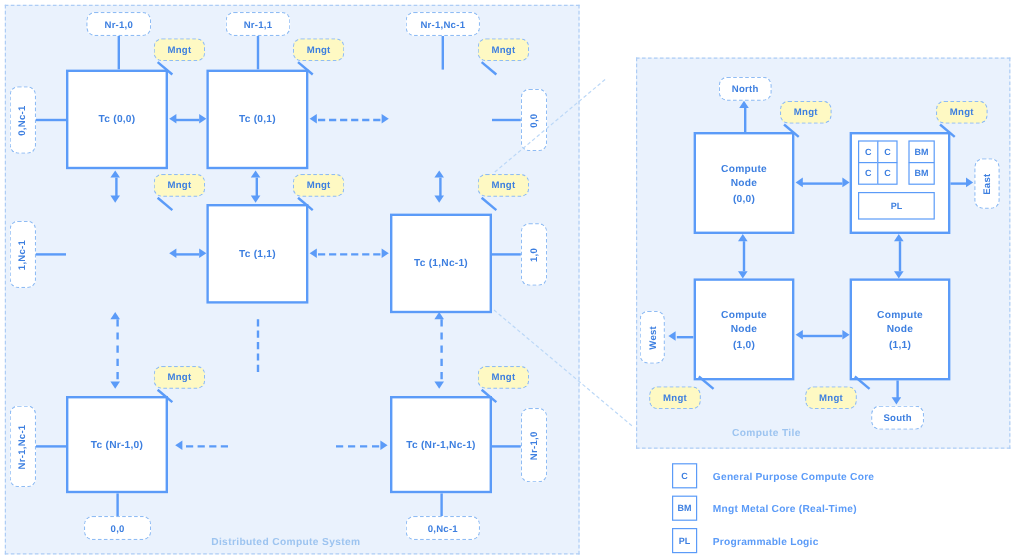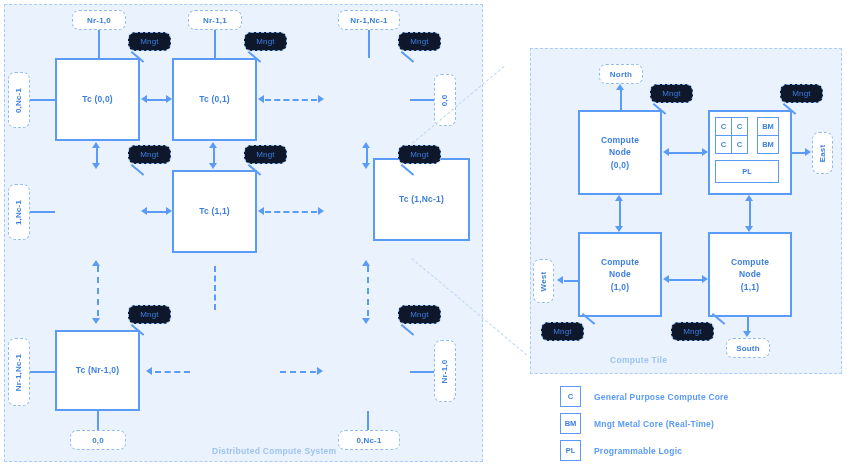--- a/index.html
+++ b/index.html
@@ -71,26 +71,26 @@
   .pill.vert > span {
     transform: rotate(-90deg);
     display: block;
     white-space: nowrap;
   }
 
   
   .callout {
     position: absolute;
     box-sizing: border-box;
-    background: #0f172a;
+    background: #fef9c3;
     border: 1px dashed #8fbcf4;
     border-radius: 7px;
     color: #3d7fe0;
     font-size: 8px;
-    font-weight: normal;
+    font-weight: bold;
     display: flex;
     align-items: center;
     justify-content: center;
     white-space: nowrap;
     letter-spacing: 0.2px;
   }
 
   
   .ln {
     position: absolute;
@@ -175,21 +175,21 @@
     white-space: nowrap;
     letter-spacing: 0.2px;
   }
 </style>
 </head>
 <body>
 
 <div id="root">
 
   <div class="panel" style="left:4px; top:4px; width:479px; height:458px;"></div>
-  <div class="panel-title" style="left:176px; top:446px;margin-left:36px;">Distributed Compute System</div>
+  <div class="panel-title" style="left:176px; top:446px;">Distributed Compute System</div>
 
   <div class="pill" style="left:72px; top:10px; width:54px; height:20px;">Nr-1,0</div>
   <div class="pill" style="left:188px; top:10px; width:54px; height:20px;">Nr-1,1</div>
   <div class="pill" style="left:338px; top:10px; width:62px; height:20px;">Nr-1,Nc-1</div>
 
   <div class="ln v" style="left:98px; top:30px; height:28px;"></div>
   <div class="ln v" style="left:214px; top:30px; height:28px;"></div>
   <div class="ln v" style="left:368px; top:30px; height:28px;"></div>
 
   <div class="pill vert" style="left:8px; top:72px; width:22px; height:56px;">
@@ -223,23 +223,24 @@
   <div class="pill" style="left:70px; top:430px; width:56px; height:20px;">0,0</div>
   <div class="pill" style="left:338px; top:430px; width:62px; height:20px;">0,Nc-1</div>
 
   <div class="ln v" style="left:97px; top:411px; height:19px;"></div>
   <div class="ln v" style="left:367px; top:411px; height:19px;"></div>
 
   <div class="box" style="left:55px; top:58px; width:85px; height:83px;">Tc (0,0)</div>
   <div class="box" style="left:172px; top:58px; width:85px; height:83px;">Tc (0,1)</div>
 
   <div class="box" style="left:172px; top:170px; width:85px; height:83px;">Tc (1,1)</div>
-  <div class="box" style="left:325px; top:158px; width:97px; height:83px;margin-left:48px;">Tc (1,Nc-1)</div>
+  <div class="box" style="left:325px; top:178px; width:85px; height:83px;">Tc (1,Nc-1)</div>
 
   <div class="box" style="left:55px; top:330px; width:85px; height:81px;">Tc (Nr-1,0)</div>
+  <div class="box" style="left:325px; top:330px; width:85px; height:81px;">Tc (Nr-1,Nc-1)</div>
 
   <div class="ln h" style="left:146px; top:99px; width:20px;"></div>
   <div class="ar left" style="left:141px; top:95px;"></div>
   <div class="ar right" style="left:166px; top:95px;"></div>
 
   <div class="dash-h" style="left:265px; top:99px; width:52px;"></div>
   <div class="ar left" style="left:258px; top:95px;"></div>
   <div class="ar right" style="left:318px; top:95px;"></div>
 
   <div class="ln h" style="left:146px; top:211px; width:20px;"></div>

